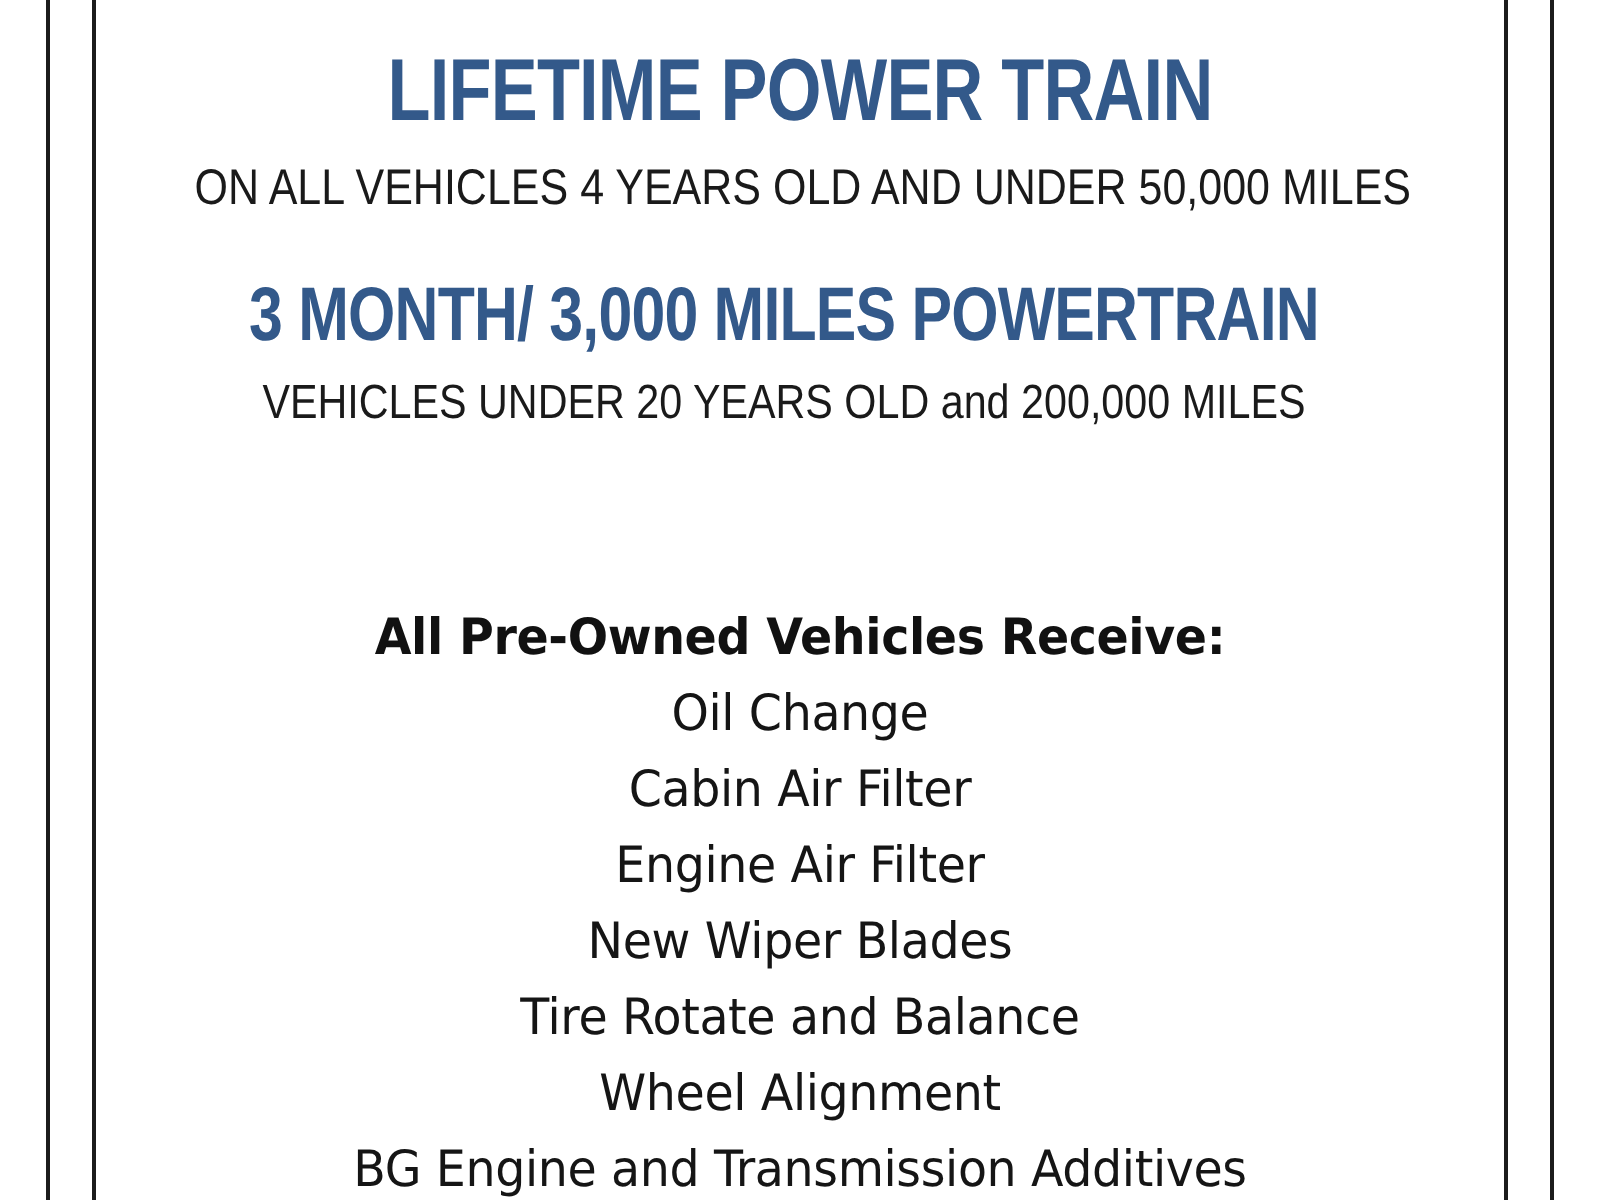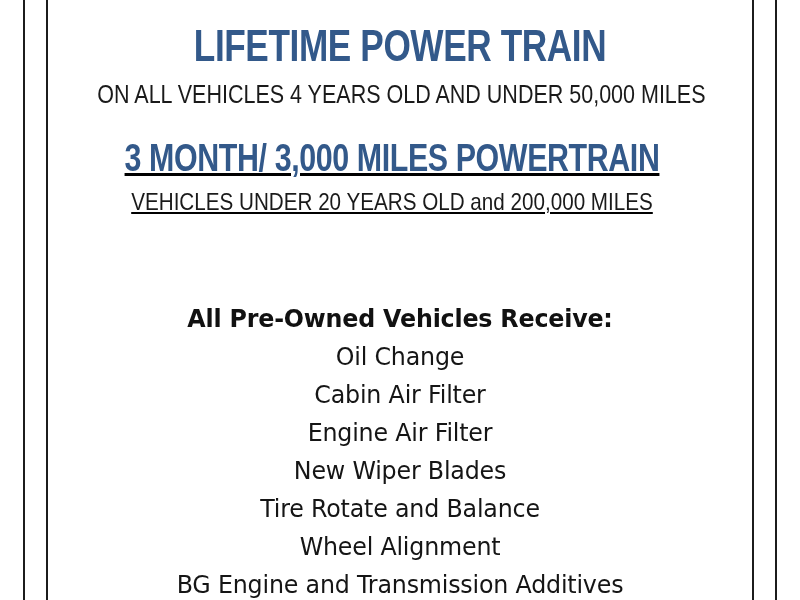--- a/index.html
+++ b/index.html
@@ -59,21 +59,21 @@
     line-height: 1;
     white-space: nowrap;
     transform: scaleX(0.86);
     transform-origin: center center;
   }
 
   .block-1 { position: absolute; left: 0; right: 0; top: 24px; }
   .block-1 .headline { font-size: 44px; }
   .block-1 .subline  { font-size: 25px; margin-top: 14px; }
 
-  .block-2 { position: absolute; left: 0; right: 16px; top: 139px; text-decoration: underline; }
+  .block-2 { position: absolute; left: 0; right: 16px; top: 139px; }
   .block-2 .headline { font-size: 38px; }
   .block-2 .subline  { font-size: 24px; margin-top: 13px; }
 
   
   .services {
     position: absolute;
     left: 0;
     right: 0;
     top: 300px;
   }

